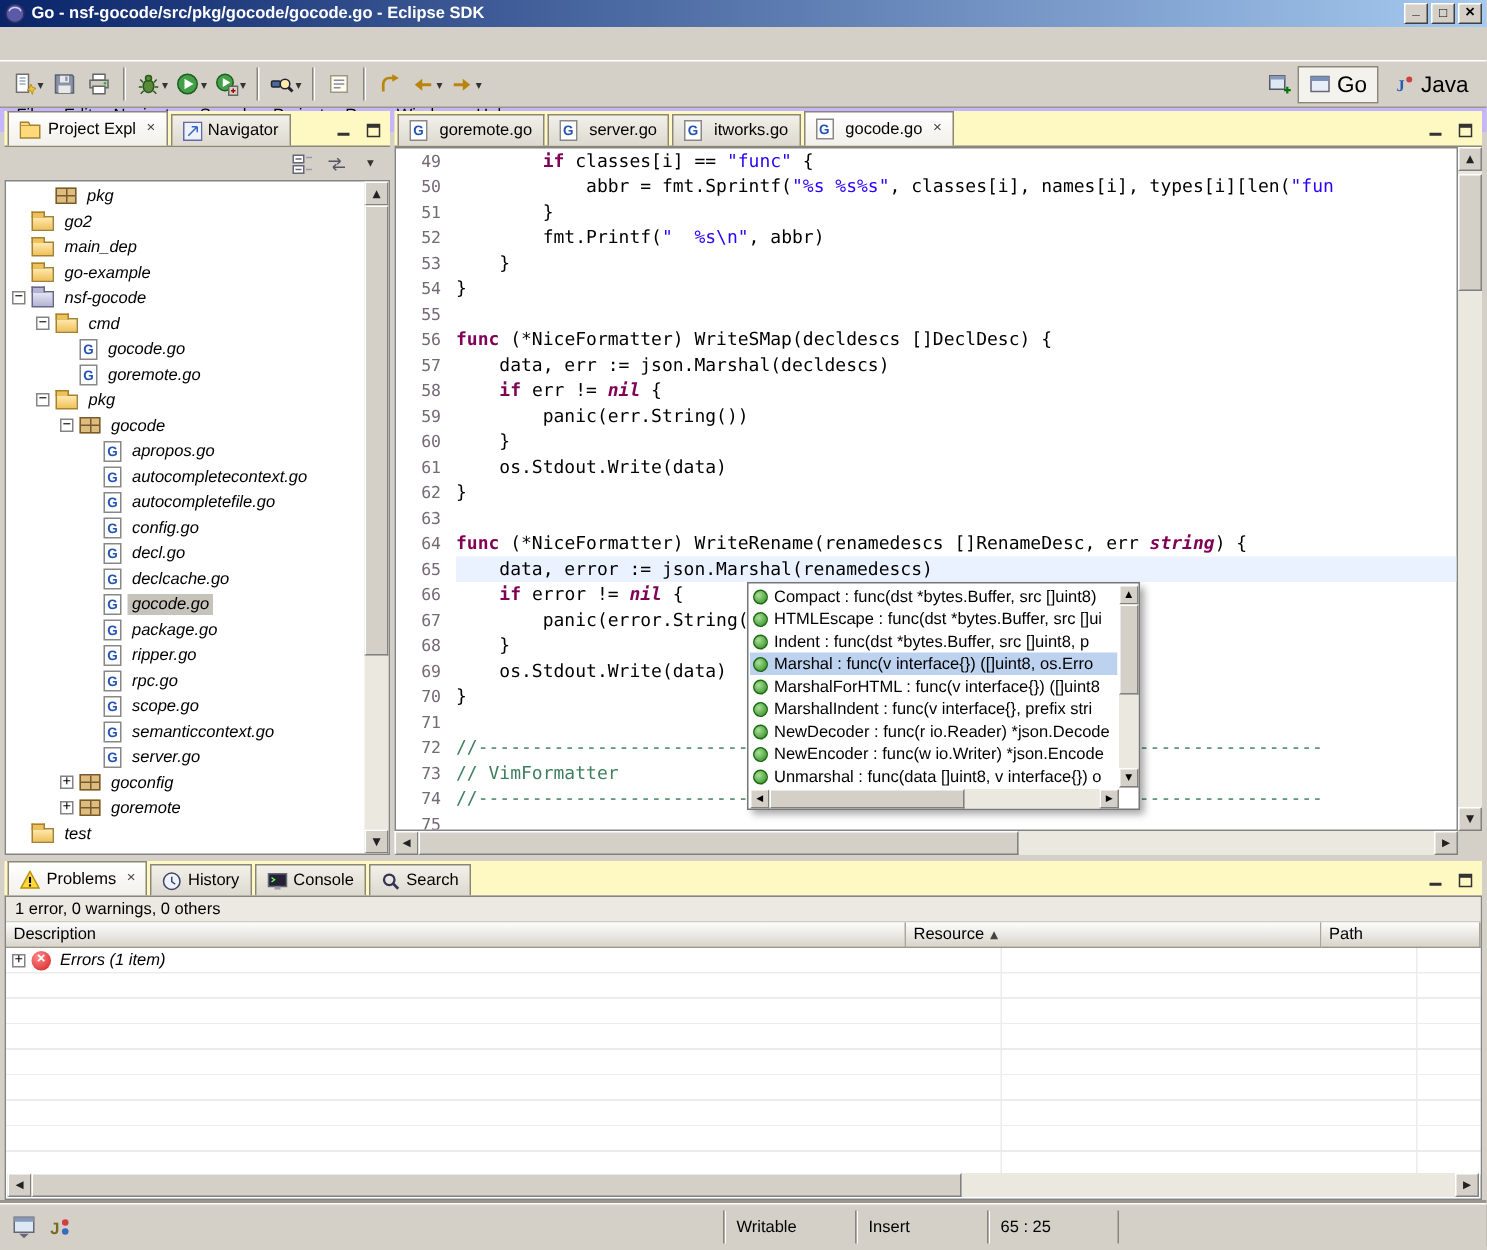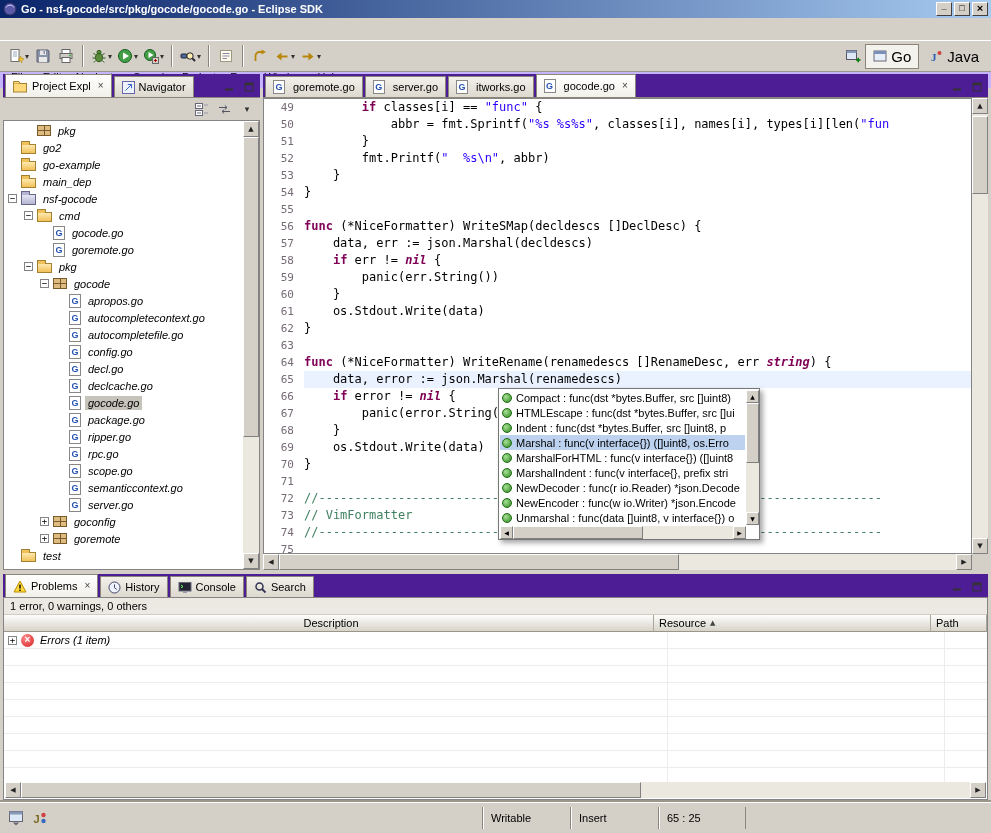--- a/index.html
+++ b/index.html
@@ -24,21 +24,21 @@
 .tb-dd{font-size:8px;margin-left:1px;color:#333;font-family:"DejaVu Sans",sans-serif;}
 .tb-sep{width:2px;height:22px;border-left:1px solid #8a867a;border-right:1px solid #fff;margin:0 4px;}
 .persp{position:absolute;right:4px;top:40px;height:32px;display:flex;align-items:center;gap:3px;}
 .persp-btn{display:inline-flex;align-items:center;gap:4px;padding:3px 7px;border:1px solid transparent;}
 .persp-btn.active{background:#f4f2ec;border:1px solid #8a867a;}
 .persp-label{font-size:15px;}
 .svgic{display:inline-flex;align-items:center;}
 
 
 .panel{position:absolute;background:#d4d0c8;}
-.tabrow{position:relative;height:24px;display:flex;align-items:flex-end;border-bottom:1px solid #8a867a;background:#4c1d95;padding-left:2px;}
+.tabrow{position:relative;height:24px;display:flex;align-items:flex-end;border-bottom:1px solid #8a867a;background:#fef9c3;padding-left:2px;}
 .tab{height:21px;display:inline-flex;align-items:center;gap:4px;padding:0 7px;background:linear-gradient(#f2f0ea,#ddd9cf);border:1px solid #8a867a;border-bottom:none;margin-right:2px;white-space:nowrap;}
 .tab.active{height:23px;background:linear-gradient(#ffffff,#f2f0ea);}
 .tabx{font-size:10px;color:#444;margin-left:3px;line-height:10px;}
 .corner{position:absolute;right:3px;top:5px;display:flex;gap:3px;}
 .cbtn{width:17px;height:15px;display:inline-flex;align-items:center;justify-content:center;}
 
 
 #explorer{left:3px;top:74px;width:257px;height:496px;}
 .minibar{height:22px;display:flex;align-items:center;justify-content:flex-end;gap:5px;padding-right:4px;background:#d4d0c8;}
 .mbtn{width:18px;height:17px;display:inline-flex;align-items:center;justify-content:center;}
@@ -350,26 +350,26 @@
           <span class="tlabel">pkg</span>
         </div>
         <div class="trow" style="padding-left: 4px;">
           <span class="exp-sp"></span>
           <span class="fic i-folder"></span>
           <span class="tlabel">go2</span>
         </div>
         <div class="trow" style="padding-left: 4px;">
           <span class="exp-sp"></span>
           <span class="fic i-folder"></span>
+          <span class="tlabel">main_dep</span>
+        </div>
+        <div class="trow" style="padding-left: 4px;">
+          <span class="exp-sp"></span>
+          <span class="fic i-folder"></span>
           <span class="tlabel">go-example</span>
-        </div>
-        <div class="trow" style="padding-left: 4px;">
-          <span class="exp-sp"></span>
-          <span class="fic i-folder"></span>
-          <span class="tlabel">main_dep</span>
         </div>
         <div class="trow" style="padding-left: 4px;">
           <span class="exp">−</span>
           <span class="fic i-proj"></span>
           <span class="tlabel">nsf-gocode</span>
         </div>
         <div class="trow" style="padding-left: 20px;">
           <span class="exp">−</span>
           <span class="fic i-folder"></span>
           <span class="tlabel">cmd</span>
@@ -662,21 +662,21 @@
           <svg width="10" height="10">
             <rect x="1" y="1" width="8" height="8" fill="none" stroke="#333"></rect>
             <rect x="1" y="1" width="8" height="2.2" fill="#333"></rect>
           </svg>
         </span>
       </span>
     </div>
   <div id="prob-content">
     <div id="prob-summary">1 error, 0 warnings, 0 others</div>
     <div id="prob-cols">
-        <div class="pcol" style="width: 650px; justify-content: center;">
+        <div class="pcol" style="width: 600px;">
           <span>Description</span>
         </div>
         <div class="pcol" style="width: 277px;">
           <span>Resource</span>
           <span class="sortic">▲</span>
         </div>
         <div class="pcol" style="width: 0px; flex: 1 1 0%;">
           <span>Path</span>
         </div>
       </div>

